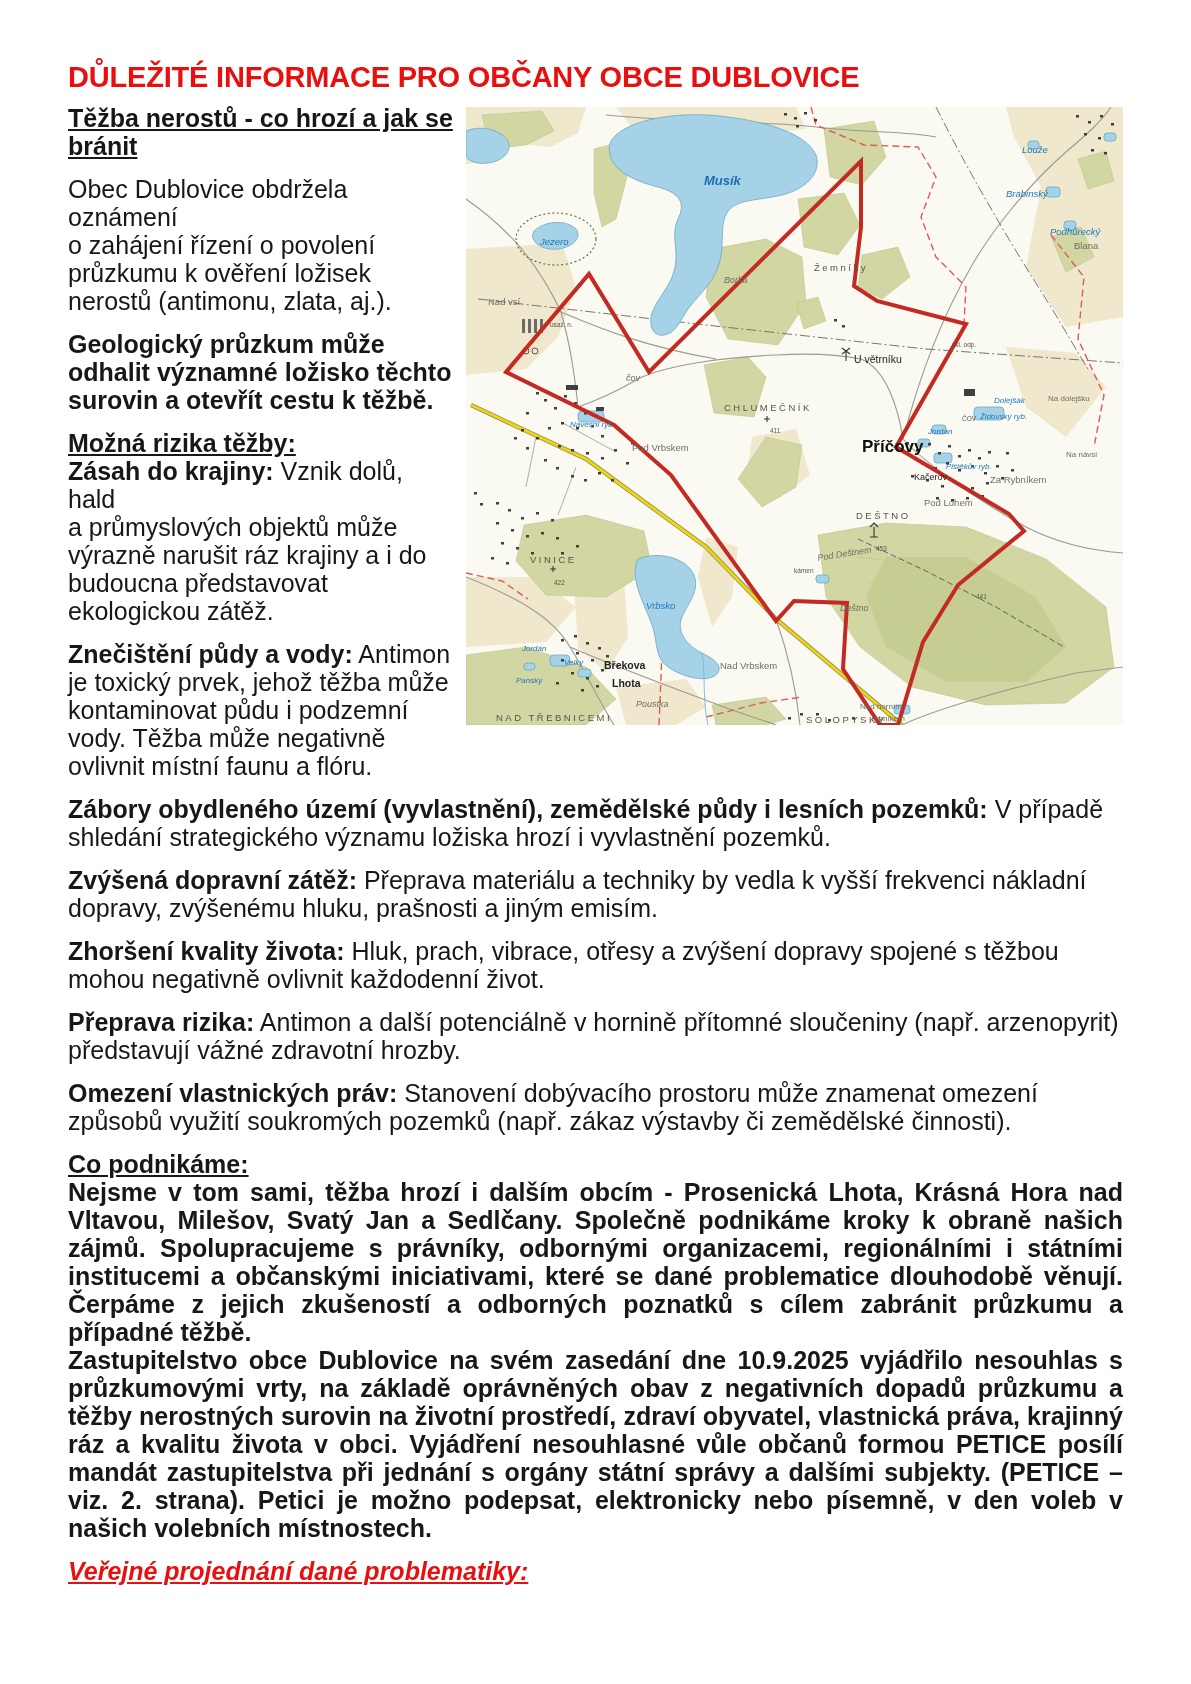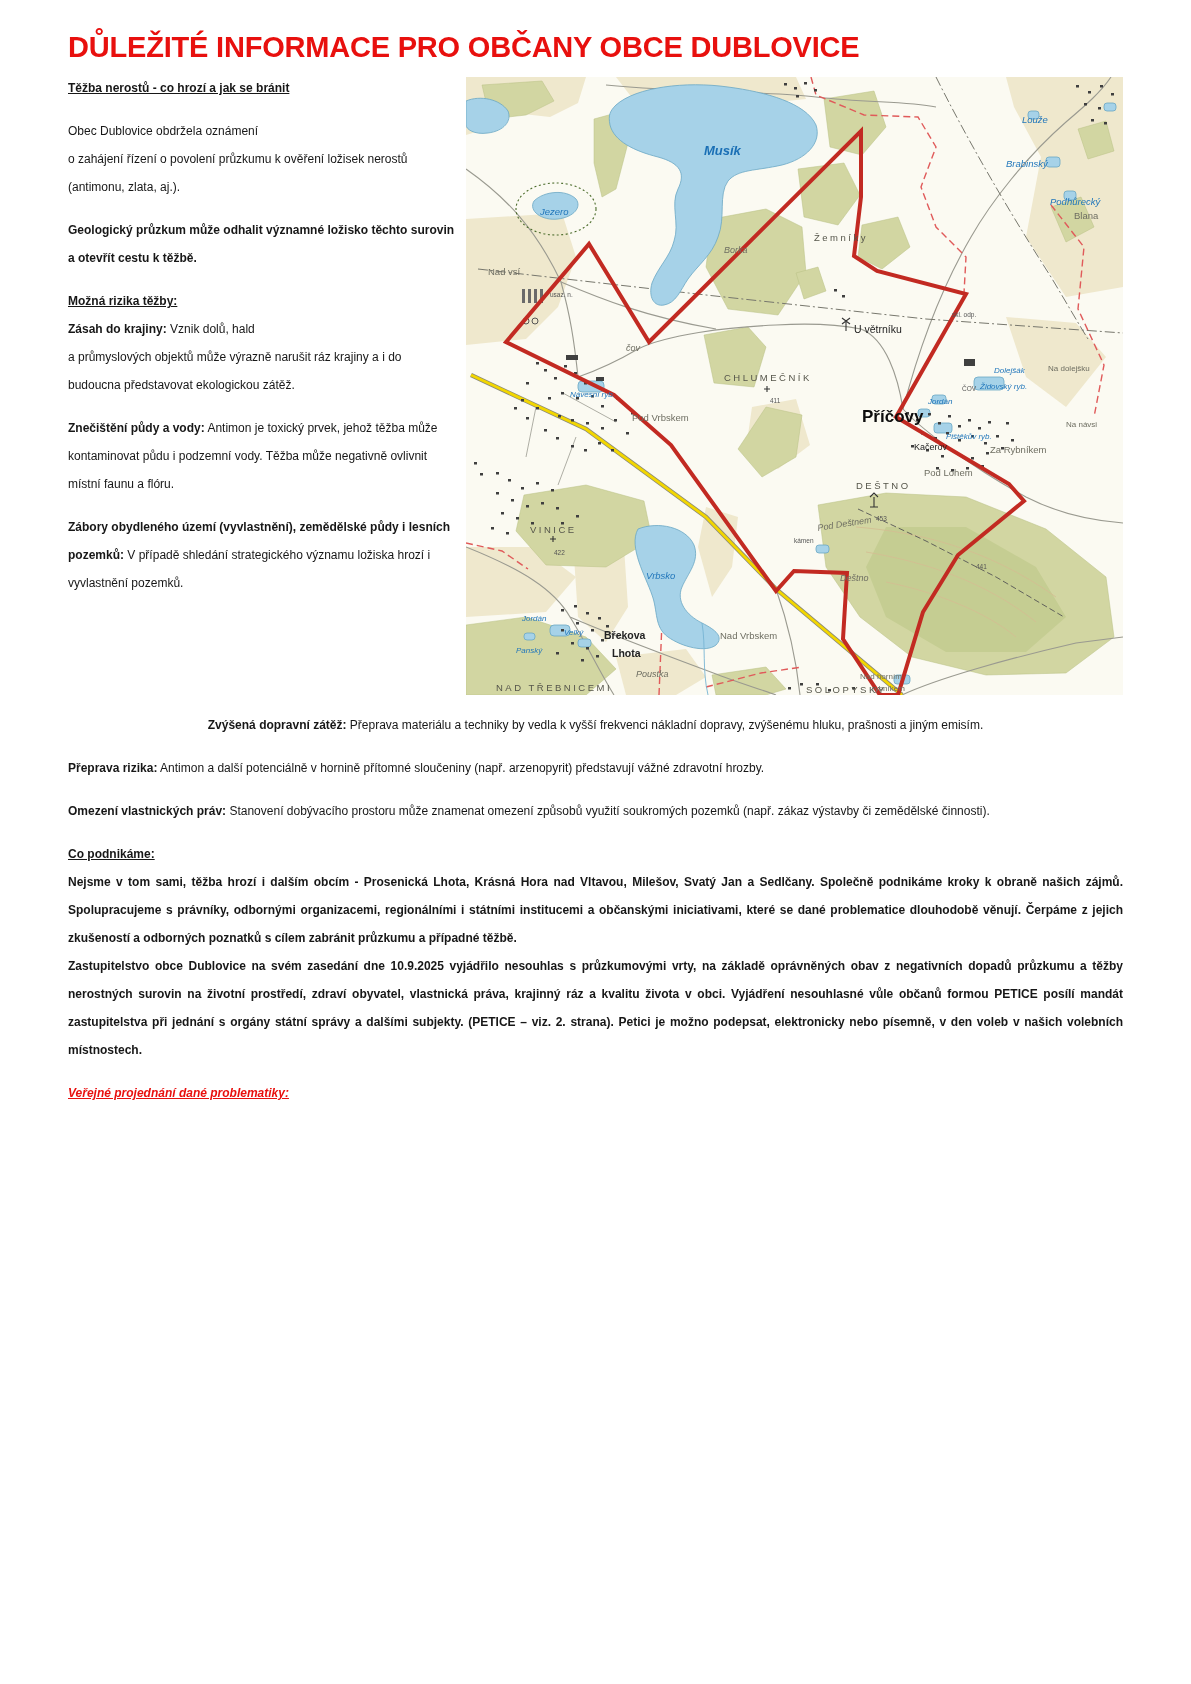--- a/index.html
+++ b/index.html
@@ -1,29 +1,29 @@
 <!DOCTYPE html>
 <html lang="cs"><head>
 <meta charset="utf-8">
 <style>
   html,body{margin:0;padding:0;background:#ffffff;}
   .page{position:relative;width:1191px;height:1684px;box-sizing:border-box;
-        padding:30px 68px 0 68px;background:#fff;overflow:hidden;
+        padding:60px 68px 0 68px;background:#fff;overflow:hidden;
         font-family:"Liberation Sans",sans-serif;color:#171717;}
   h1.title{font-size:29px;line-height:34px;font-weight:bold;color:#e8100e;
            margin:0 0 10px 0;letter-spacing:-0.2px;}
-  .article{font-size:12px;line-height:28px;}
+  .article{font-size:25px;line-height:28px;}
   .article p{margin:0 0 15px 0;}
   .hu{font-weight:bold;text-decoration:underline;}
   .m0{margin-bottom:0 !important;}
   .b{font-weight:bold;}
   .pre{white-space:pre-line;}
   .just{text-align:justify;font-weight:bold;}
   .red{color:#e8100e;font-style:italic;}
-  .clear{clear:both;text-align:center;}
+  .clear{clear:both;}
   figure.map{float:right;width:657px;height:618px;margin:3px 0 16px 10px;padding:0;}
   figure.map svg{display:block;width:657px;height:618px;}
   
   text{font-family:"Liberation Sans",sans-serif;}
   .lw-lg{fill:#1a6fb5;font-style:italic;font-weight:bold;font-size:13px;}
   .lw{fill:#2277bb;font-style:italic;font-size:9.5px;}
   .lw-xs{fill:#2277bb;font-style:italic;font-size:8px;}
   .lgray{fill:#6e6e62;font-size:9.5px;}
   .lgray-xs{fill:#6e6e62;font-size:8px;}
   .lgray-it{fill:#6e6e62;font-style:italic;font-size:9px;}
@@ -224,20 +224,21 @@
 
     <p class="b">Geologický průzkum může odhalit významné ložisko těchto surovin a otevřít cestu k těžbě.</p>
 
     <p class="hu m0">Možná rizika těžby:</p>
     <p class="pre"><b>Zásah do krajiny:</b> <span>Vznik dolů, hald
 a průmyslových objektů může výrazně narušit ráz krajiny a i do budoucna představovat ekologickou zátěž.</span></p>
     <p><b>Znečištění půdy a vody:</b> <span>Antimon je toxický prvek, jehož těžba může kontaminovat půdu i podzemní vody. Těžba může negativně ovlivnit místní faunu a flóru.</span></p>
     <p><b>Zábory obydleného území (vyvlastnění), zemědělské půdy i lesních pozemků:</b> <span>V případě shledání strategického významu ložiska hrozí i vyvlastnění pozemků.</span></p>
 
     <p class="clear"><b>Zvýšená dopravní zátěž:</b> <span>Přeprava materiálu a techniky by vedla k vyšší frekvenci nákladní dopravy, zvýšenému hluku, prašnosti a jiným emisím.</span></p>
+    <p><b>Zhoršení kvality života:</b> <span>Hluk, prach, vibrace, otřesy a zvýšení dopravy spojené s těžbou mohou negativně ovlivnit každodenní život.</span></p>
     <p><b>Přeprava rizika:</b> <span>Antimon a další potenciálně v hornině přítomné sloučeniny (např. arzenopyrit) představují vážné zdravotní hrozby.</span></p>
     <p><b>Omezení vlastnických práv:</b> <span>Stanovení dobývacího prostoru může znamenat omezení způsobů využití soukromých pozemků (např. zákaz výstavby či zemědělské činnosti).</span></p>
 
     <p class="hu m0">Co podnikáme:</p>
     <p class="just m0">Nejsme v tom sami, těžba hrozí i dalším obcím - Prosenická Lhota, Krásná Hora nad Vltavou, Milešov, Svatý Jan a Sedlčany. Společně podnikáme kroky k obraně našich zájmů. Spolupracujeme s právníky, odbornými organizacemi, regionálními i státními institucemi a občanskými iniciativami, které se dané problematice dlouhodobě věnují. Čerpáme z jejich zkušeností a odborných poznatků s cílem zabránit průzkumu a případné těžbě.</p>
     <p class="just"><span>Zastupitelstvo obce Dublovice na svém zasedání dne 10.9.2025 vyjádřilo nesouhlas s průzkumovými vrty, na základě oprávněných obav z negativních dopadů průzkumu a těžby nerostných surovin na životní prostředí, zdraví obyvatel, vlastnická práva, krajinný ráz a kvalitu života v obci. </span><b>Vyjádření nesouhlasné vůle občanů formou PETICE posílí mandát zastupitelstva při jednání s orgány státní správy a dalšími subjekty. (PETICE – viz. 2. strana). Petici je možno podepsat, elektronicky nebo písemně, v den voleb v našich volebních místnostech.</b></p>
 
     <p class="hu red m0">Veřejné projednání dané problematiky:</p>
   </div>
 

